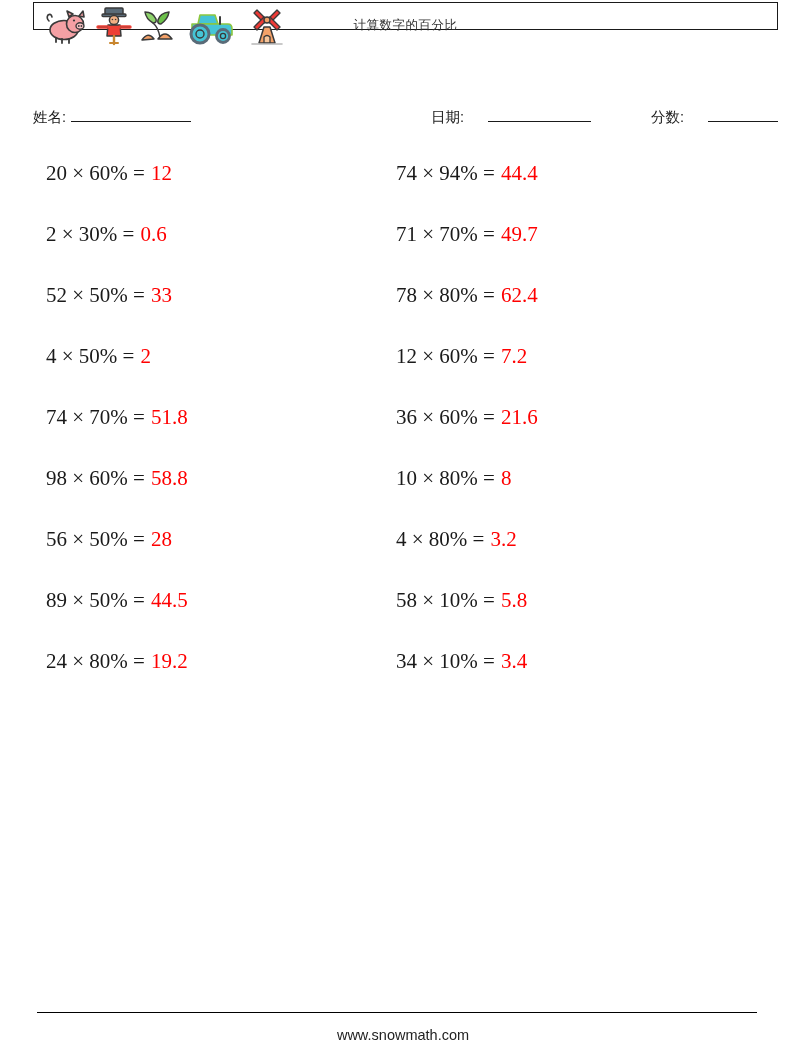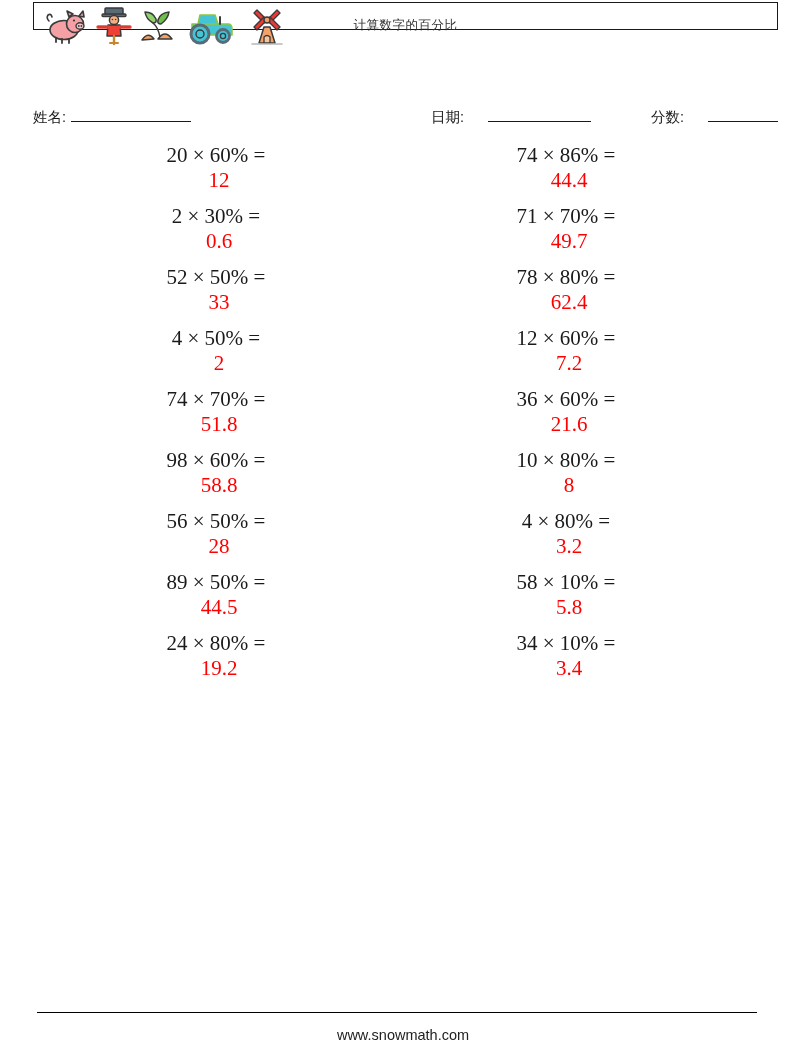--- a/index.html
+++ b/index.html
@@ -107,21 +107,20 @@
   .col-right { left: 396px; width: 340px; }
 
   .problem {
     height: 61px;
     display: flex;
     align-items: center;
     font-family: "Liberation Serif", serif;
     font-size: 21px;
     color: #1a1a1a;
     white-space: pre;
-    flex-direction: column;
   }
   .p-expr { color: #1a1a1a; }
   .p-ans {
     color: #ff0000;
     margin-left: 6px;
   }
 
   
   .footer-rule {
     position: absolute;
@@ -262,21 +261,21 @@
       <span class="p-ans">44.5</span>
     </div>
     <div class="problem">
       <span class="p-expr">24 × 80% =</span>
       <span class="p-ans">19.2</span>
     </div>
   </div>
 
   <div class="col col-right">
     <div class="problem">
-      <span class="p-expr">74 × 86% =</span>
+      <span class="p-expr">74 × 94% =</span>
       <span class="p-ans">44.4</span>
     </div>
     <div class="problem">
       <span class="p-expr">71 × 70% =</span>
       <span class="p-ans">49.7</span>
     </div>
     <div class="problem">
       <span class="p-expr">78 × 80% =</span>
       <span class="p-ans">62.4</span>
     </div>

